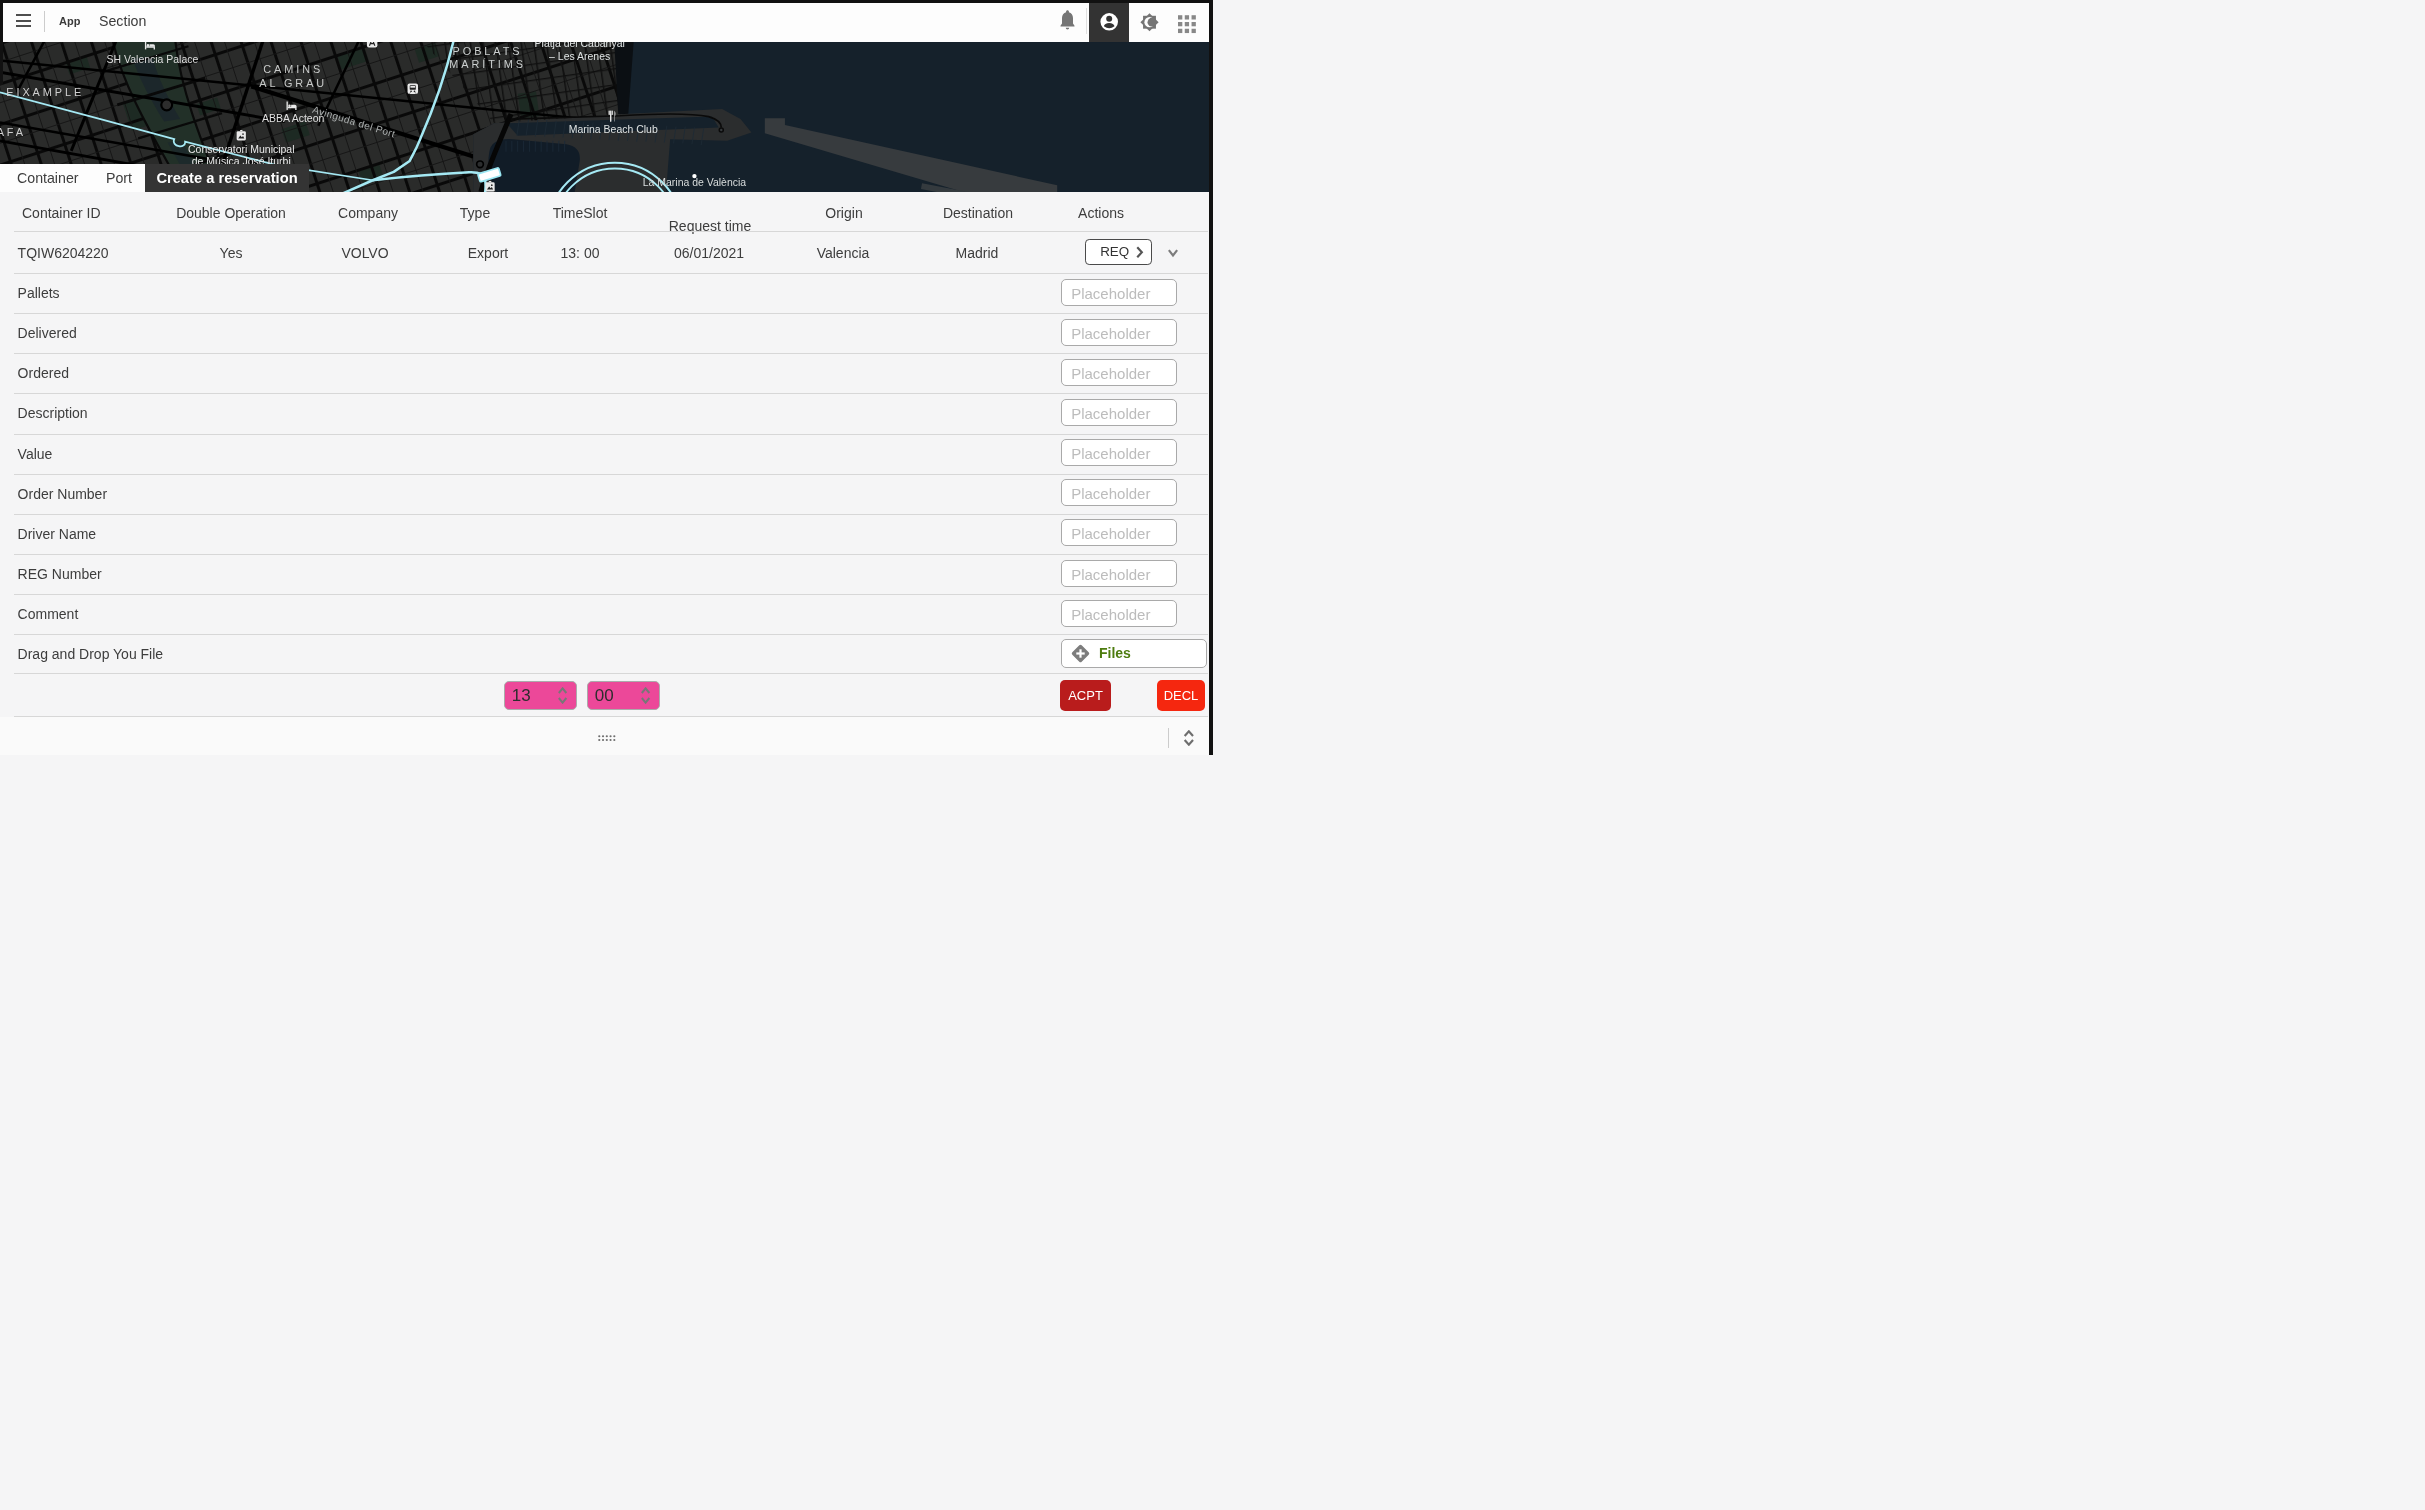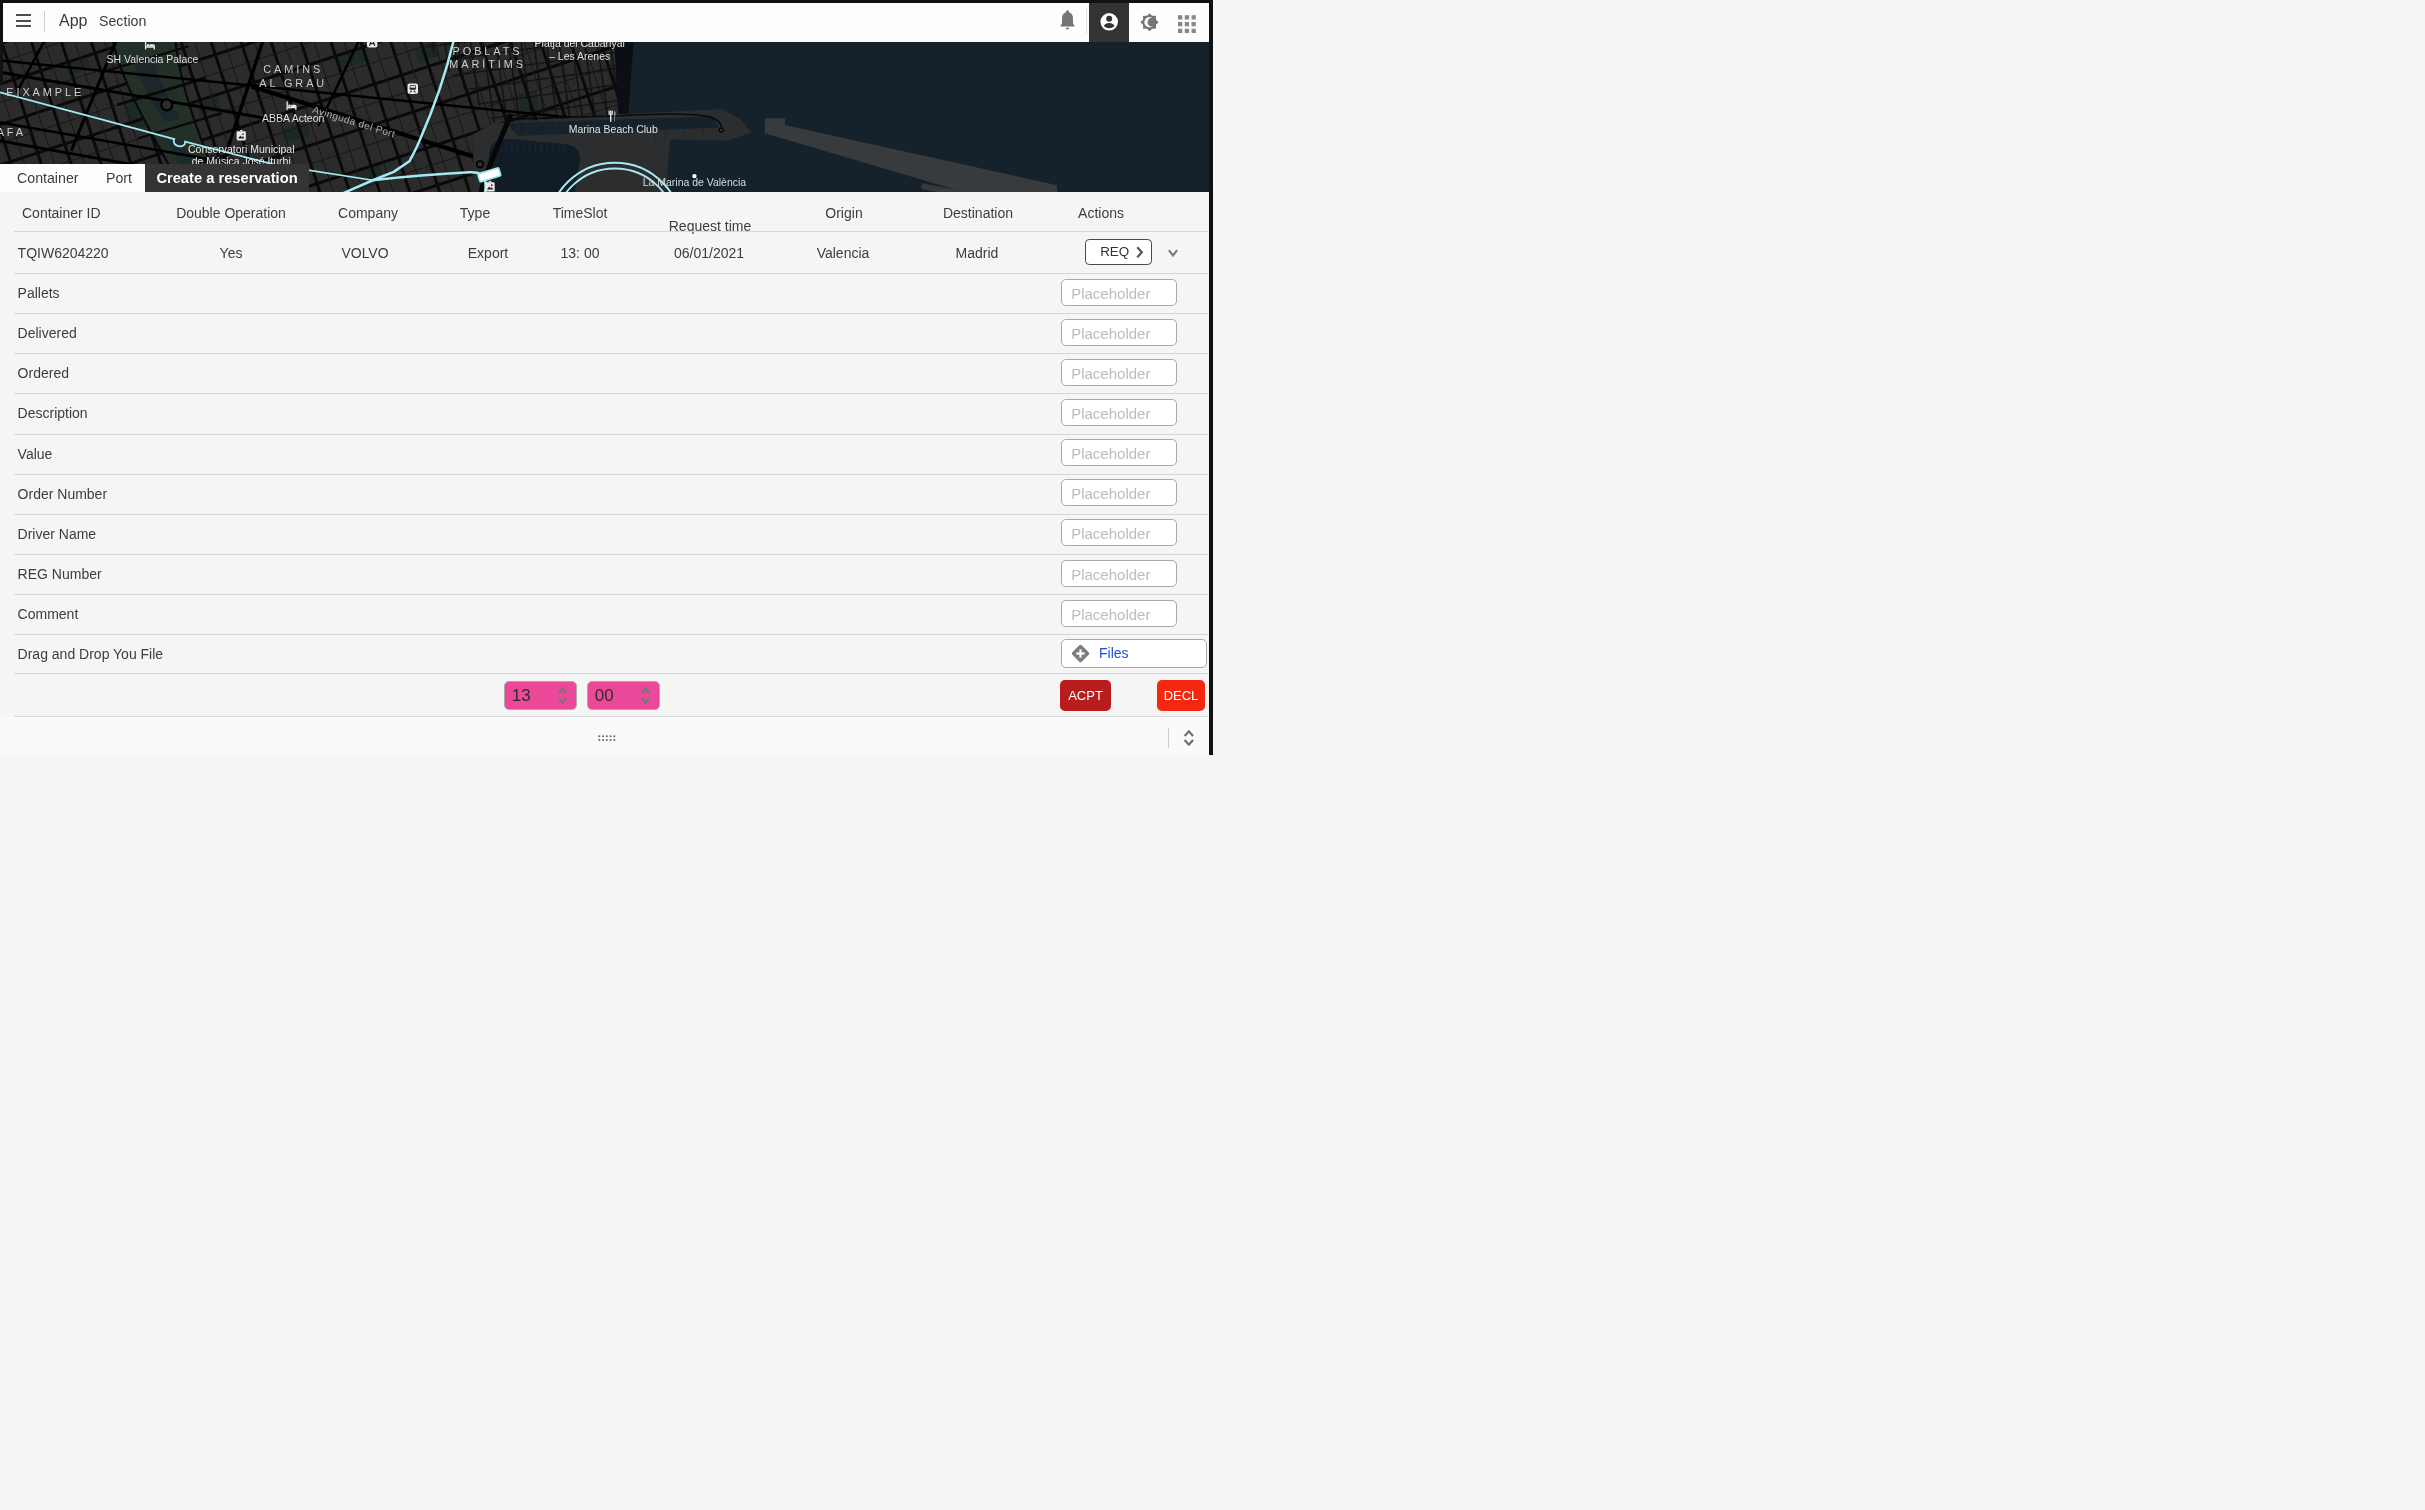--- a/index.html
+++ b/index.html
@@ -8,21 +8,21 @@
   .page{position:relative;width:1213px;height:755px;background:#f5f5f6;}
   
   .btop{position:absolute;left:0;top:0;width:1213px;height:3.4px;background:#111;z-index:60;}
   .bright{position:absolute;right:0;top:0;width:4.2px;height:755px;background:#111;z-index:60;}
   .bleft{position:absolute;left:0;top:0;width:2.5px;height:85px;background:#111;z-index:60;}
   
   .hdr{position:absolute;left:0;top:0;width:1213px;height:42px;background:#fdfdfd;z-index:50;}
   .ham{position:absolute;left:16px;top:14.2px;width:15px;height:13.4px;}
   .ham div{height:2.1px;background:#4e4e4e;margin-bottom:3.3px;}
   .hdiv{position:absolute;left:44px;top:11px;width:0.8px;height:21px;background:#ccc;}
-  .appt{position:absolute;left:59px;top:0;height:42px;line-height:42px;font-size:16px;font-weight:normal;color:#3b3b3b;}
+  .appt{position:absolute;left:59px;top:0;height:42px;line-height:42px;font-size:11px;font-weight:bold;color:#3b3b3b;}
   .sect{position:absolute;left:99px;top:0;height:42px;line-height:42px;font-size:14.2px;color:#3b3b3b;}
   .usertile{position:absolute;left:1089px;top:2.5px;width:40px;height:39px;background:#333;}
   .hicon{position:absolute;top:0;height:42px;}
   
   .map{position:absolute;left:0;top:42px;width:1213px;height:150px;overflow:hidden;background:#15212b;}
   .tabw{position:absolute;left:0;top:164px;width:145px;height:28px;background:#fdfdfd;z-index:20;}
   .tabc{position:absolute;left:17px;top:164px;width:111px;height:28px;line-height:28px;z-index:21;font-size:14.2px;color:#3d3d3d;}
   .tabd{position:absolute;left:145px;top:164px;width:164px;height:28px;background:#343434;z-index:20;
         color:#fff;font-weight:bold;font-size:14.7px;text-align:center;line-height:28px;}
   
@@ -327,21 +327,21 @@
   <div class="pbox" style="top:600px;">Placeholder</div>
   <div class="sep" style="top:634px;"></div>
 
   <div class="rowlab" style="top:634px;height:40px;line-height:40px;">Drag and Drop You File</div>
   <div class="filesbtn">
     <svg style="position:absolute;left:8.4px;top:3.4px;" width="21" height="21" viewBox="0 0 25 25">
       <rect x="4.6" y="4.6" width="15.8" height="15.8" rx="2" fill="#7d7d7d" transform="rotate(45 12.5 12.5)"></rect>
       <rect x="7.5" y="11.2" width="10" height="2.6" fill="#fff"></rect>
       <rect x="11.2" y="7.5" width="2.6" height="10" fill="#fff"></rect>
     </svg>
-    <div style="position:absolute;left:37px;top:0;line-height:27px;font-size:14px;font-weight:normal;color:#1d4ed8;">Files</div>
+    <div style="position:absolute;left:37px;top:0;line-height:27px;font-size:14px;font-weight:bold;color:#4d7c0f;">Files</div>
   </div>
   <div class="sep" style="top:673px;"></div>
 
   <div class="spin" style="left:504px;top:681px;">
     <div style="position:absolute;left:6.7px;top:0;line-height:27px;">13</div>
     <svg style="position:absolute;right:8.4px;top:5px;" width="9.2" height="17" viewBox="0 0 11 20">
       <polyline points="1,7 5.5,1.5 10,7" fill="none" stroke="#777" stroke-width="2.4"></polyline>
       <polyline points="1,13 5.5,18.5 10,13" fill="none" stroke="#777" stroke-width="2.4"></polyline>
     </svg>
   </div>

